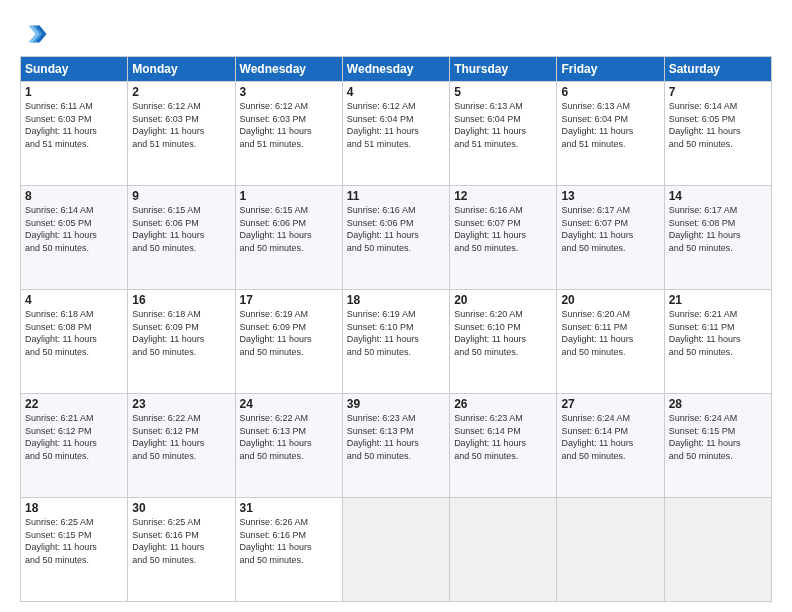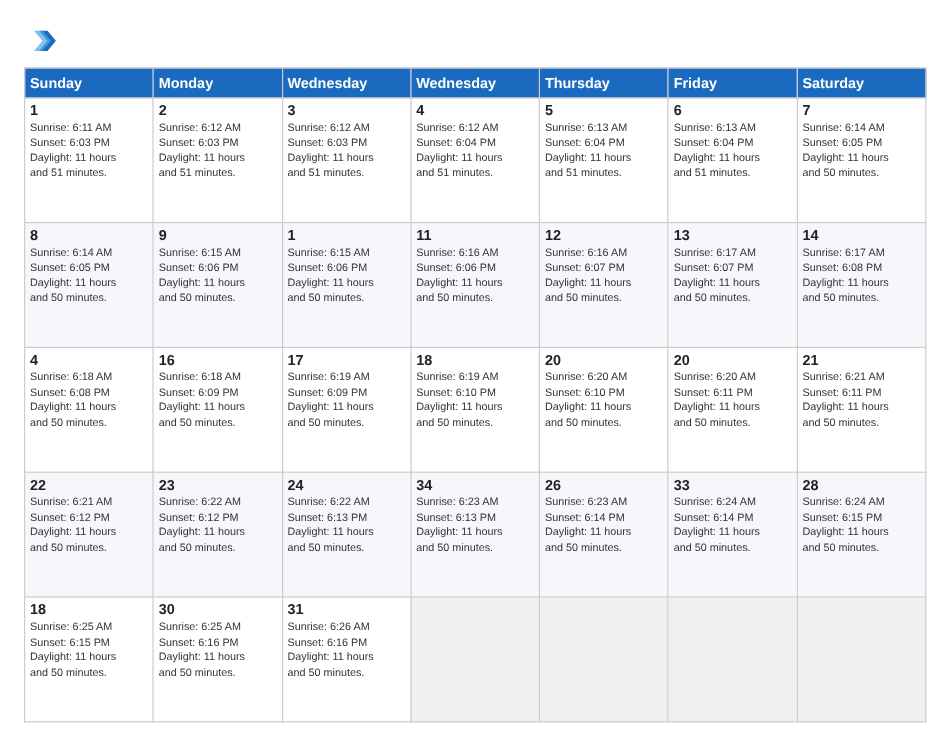--- a/index.html
+++ b/index.html
@@ -165,23 +165,23 @@
           <td><span class="day-num">17</span><span class="day-info">Sunrise: 6:19 AM<br>Sunset: 6:09 PM<br>Daylight: 11 hours<br>and 50 minutes.</span></td>
           <td><span class="day-num">18</span><span class="day-info">Sunrise: 6:19 AM<br>Sunset: 6:10 PM<br>Daylight: 11 hours<br>and 50 minutes.</span></td>
           <td><span class="day-num">20</span><span class="day-info">Sunrise: 6:20 AM<br>Sunset: 6:10 PM<br>Daylight: 11 hours<br>and 50 minutes.</span></td>
           <td><span class="day-num">20</span><span class="day-info">Sunrise: 6:20 AM<br>Sunset: 6:11 PM<br>Daylight: 11 hours<br>and 50 minutes.</span></td>
           <td><span class="day-num">21</span><span class="day-info">Sunrise: 6:21 AM<br>Sunset: 6:11 PM<br>Daylight: 11 hours<br>and 50 minutes.</span></td>
         </tr>
         <tr>
           <td><span class="day-num">22</span><span class="day-info">Sunrise: 6:21 AM<br>Sunset: 6:12 PM<br>Daylight: 11 hours<br>and 50 minutes.</span></td>
           <td><span class="day-num">23</span><span class="day-info">Sunrise: 6:22 AM<br>Sunset: 6:12 PM<br>Daylight: 11 hours<br>and 50 minutes.</span></td>
           <td><span class="day-num">24</span><span class="day-info">Sunrise: 6:22 AM<br>Sunset: 6:13 PM<br>Daylight: 11 hours<br>and 50 minutes.</span></td>
-          <td><span class="day-num">34</span><span class="day-info">Sunrise: 6:23 AM<br>Sunset: 6:13 PM<br>Daylight: 11 hours<br>and 50 minutes.</span></td>
+          <td><span class="day-num">39</span><span class="day-info">Sunrise: 6:23 AM<br>Sunset: 6:13 PM<br>Daylight: 11 hours<br>and 50 minutes.</span></td>
           <td><span class="day-num">26</span><span class="day-info">Sunrise: 6:23 AM<br>Sunset: 6:14 PM<br>Daylight: 11 hours<br>and 50 minutes.</span></td>
-          <td><span class="day-num">33</span><span class="day-info">Sunrise: 6:24 AM<br>Sunset: 6:14 PM<br>Daylight: 11 hours<br>and 50 minutes.</span></td>
+          <td><span class="day-num">27</span><span class="day-info">Sunrise: 6:24 AM<br>Sunset: 6:14 PM<br>Daylight: 11 hours<br>and 50 minutes.</span></td>
           <td><span class="day-num">28</span><span class="day-info">Sunrise: 6:24 AM<br>Sunset: 6:15 PM<br>Daylight: 11 hours<br>and 50 minutes.</span></td>
         </tr>
         <tr>
           <td><span class="day-num">18</span><span class="day-info">Sunrise: 6:25 AM<br>Sunset: 6:15 PM<br>Daylight: 11 hours<br>and 50 minutes.</span></td>
           <td><span class="day-num">30</span><span class="day-info">Sunrise: 6:25 AM<br>Sunset: 6:16 PM<br>Daylight: 11 hours<br>and 50 minutes.</span></td>
           <td><span class="day-num">31</span><span class="day-info">Sunrise: 6:26 AM<br>Sunset: 6:16 PM<br>Daylight: 11 hours<br>and 50 minutes.</span></td>
           <td class="empty-cell"></td>
           <td class="empty-cell"></td>
           <td class="empty-cell"></td>
           <td class="empty-cell"></td>

